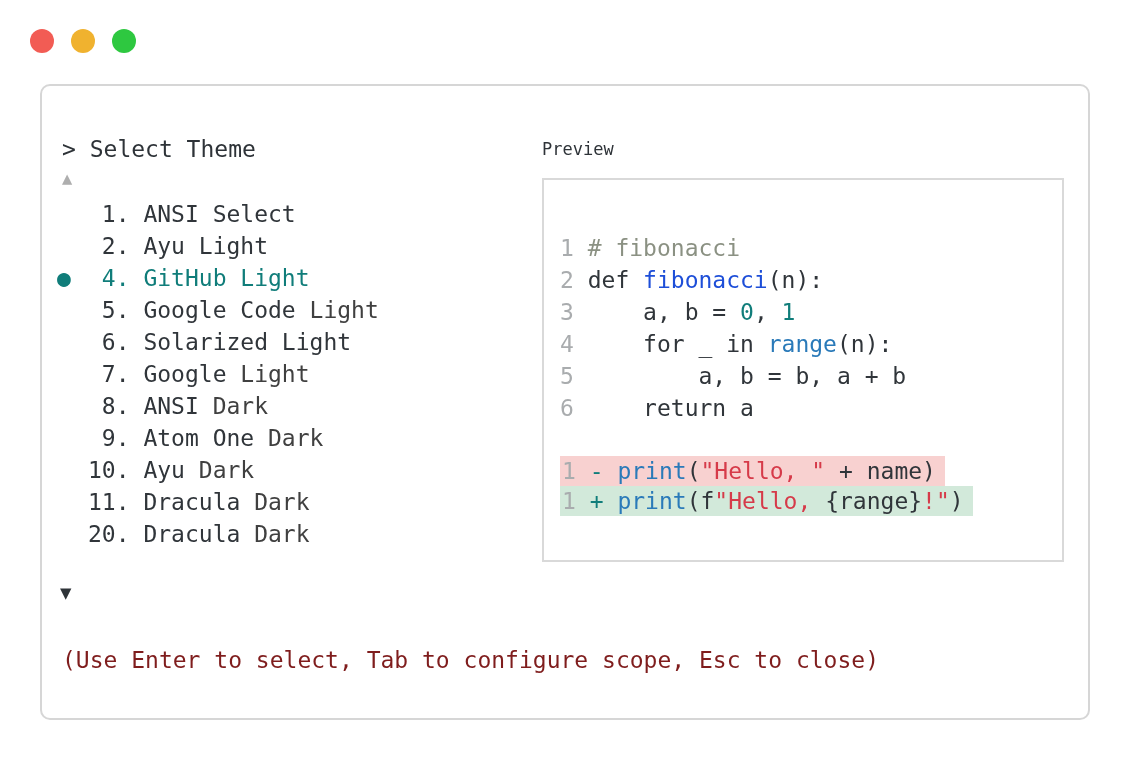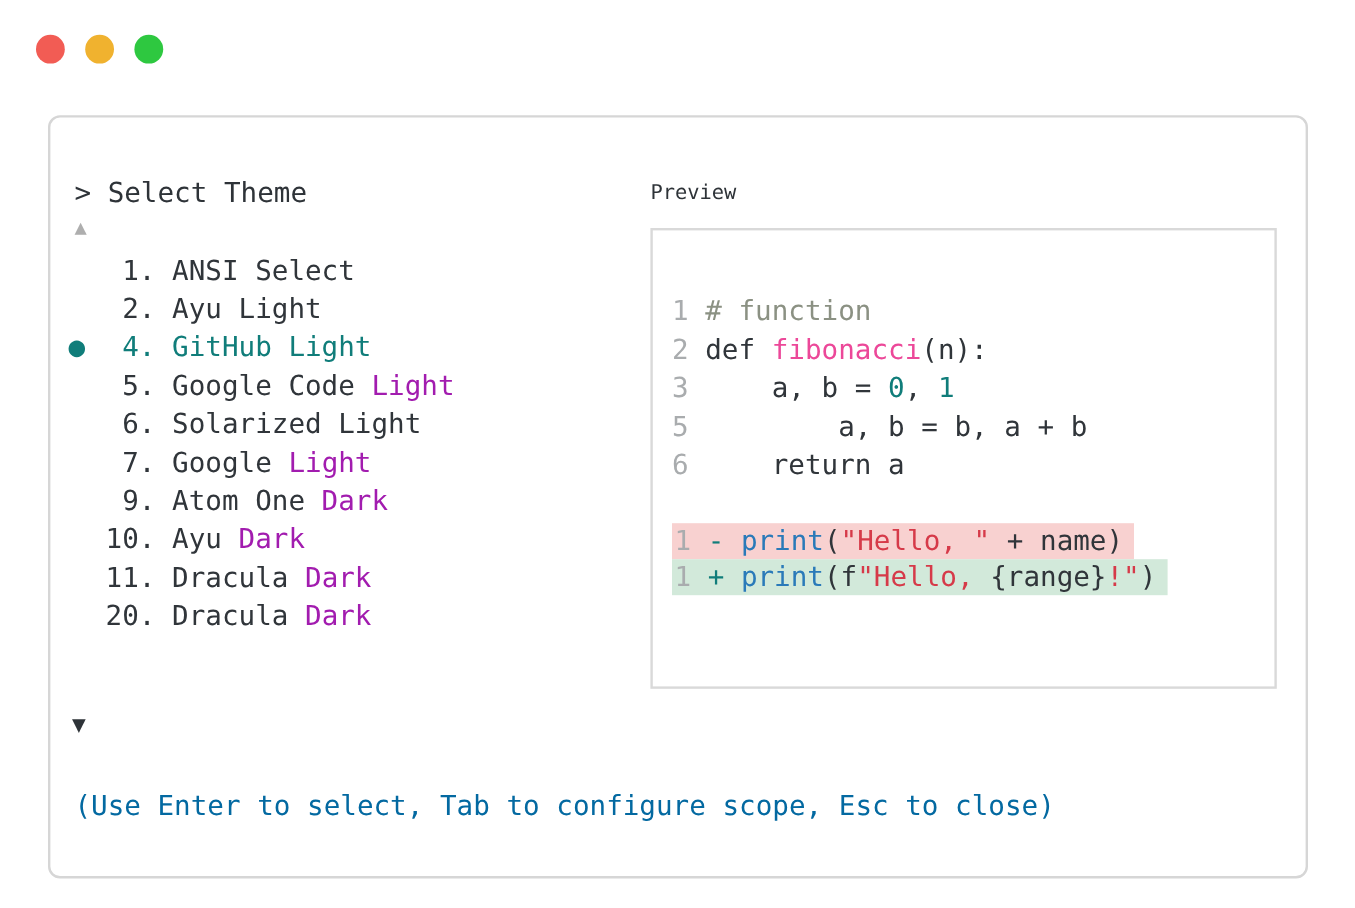--- a/index.html
+++ b/index.html
@@ -8,46 +8,46 @@
 
   
   .traffic { position:absolute; left:30px; top:29px; display:flex; gap:17px; }
   .light { width:24px; height:24px; border-radius:50%; display:inline-block; }
   .light.red    { background:#f25c54; }
   .light.yellow { background:#f0b22f; }
   .light.green  { background:#2ec840; }
 
   
   .panel { position:absolute; left:40px; top:84px; width:1050px; height:636px;
-           border:2px solid #d6d6d6; border-radius:10px; background:#ffffff;margin-top:12px; }
+           border:2px solid #d6d6d6; border-radius:10px; background:#ffffff; }
 
   .prompt { position:absolute; left:20px; top:47px; font-size:23px; line-height:32px; white-space:pre; color:#2e3338; }
   .scroll-up   { position:absolute; left:20px; top:80px;  font-size:17px; line-height:24px; color:#aeaeae; cursor:default; }
   .scroll-down { position:absolute; left:18px; top:494px; font-size:19px; line-height:24px; color:#2e3338; cursor:default; }
 
   .theme-list { position:absolute; left:15px; top:112px; font-size:23px; }
   .theme-row { height:32px; line-height:32px; white-space:pre; cursor:pointer; }
   .theme-row .bullet { display:inline-block; width:31px; color:#107d7a; }
   .theme-row .num { display:inline-block; width:2ch; text-align:right; }
-  .theme-row .muted { color:#a21caf; }
+  .theme-row .muted { color:#404040; }
   .theme-row.selected { color:#107d7a; }
 
-  .hint { position:absolute; left:20px; top:558px; font-size:23px; line-height:32px; color:#0369a1; white-space:pre; }
+  .hint { position:absolute; left:20px; top:558px; font-size:23px; line-height:32px; color:#7f1d1d; white-space:pre; }
 
   .preview-title { position:absolute; left:500px; top:47px; font-size:17px; line-height:32px; color:#2e3338; }
   .preview-box { position:absolute; left:500px; top:92px; width:522px; height:384px;
                  border:2px solid #d9d9d9; background:#ffffff; overflow:hidden; }
   .code { padding:52px 0 0 16px; font-size:23px; }
   .code-row { height:32px; line-height:32px; white-space:pre; }
   .code-spacer { height:32px; }
   .ln { color:#a9acae; }
   .sign { color:#107d7a; }
   .tk-d   { color:#30353a; }
   .tk-cm  { color:#8b9183; }
-  .tk-fn  { color:#ec4899;text-align:right; }
+  .tk-fn  { color:#1d4ed8;text-align:right; }
   .tk-str { color:#d63a49; }
   .tk-call{ color:#2a7ab9; }
   .tk-num { color:#107d7a; }
   .diff-row { width:fit-content; height:30px; line-height:30px; white-space:pre; padding:0 9px 0 2px; }
   .diff-row.removed { background:#f8d1d0; }
   .diff-row.added   { background:#d2e9da; }
 </style>
 </head>
 <body>
 
@@ -60,34 +60,36 @@
 <div class="panel">
   <div class="prompt">&gt; Select Theme</div>
   <div class="scroll-up">▲</div>
   <div class="theme-list" id="theme-list">
       <div class="theme-row"><span class="bullet"></span><span class="num">1</span><span>. </span><span>ANSI Select</span></div>
       <div class="theme-row"><span class="bullet"></span><span class="num">2</span><span>. </span><span>Ayu Light</span></div>
       <div class="theme-row selected"><span class="bullet">●</span><span class="num">4</span><span>. </span><span>GitHub Light</span></div>
       <div class="theme-row"><span class="bullet"></span><span class="num">5</span><span>. </span><span>Google Code</span><span class="muted"> Light</span></div>
       <div class="theme-row"><span class="bullet"></span><span class="num">6</span><span>. </span><span>Solarized Light</span></div>
       <div class="theme-row"><span class="bullet"></span><span class="num">7</span><span>. </span><span>Google</span><span class="muted"> Light</span></div>
+      <div class="theme-row"><span class="bullet"></span><span class="num">8</span><span>. </span><span>ANSI</span><span class="muted"> Dark</span></div>
       <div class="theme-row"><span class="bullet"></span><span class="num">9</span><span>. </span><span>Atom One</span><span class="muted"> Dark</span></div>
       <div class="theme-row"><span class="bullet"></span><span class="num">10</span><span>. </span><span>Ayu</span><span class="muted"> Dark</span></div>
       <div class="theme-row"><span class="bullet"></span><span class="num">11</span><span>. </span><span>Dracula</span><span class="muted"> Dark</span></div>
       <div class="theme-row"><span class="bullet"></span><span class="num">20</span><span>. </span><span>Dracula</span><span class="muted"> Dark</span></div>
     </div>
   <div class="scroll-down">▼</div>
   <div class="hint">(Use Enter to select, Tab to configure scope, Esc to close)</div>
 
   <div class="preview-title">Preview</div>
   <div class="preview-box">
     <div class="code" id="code-sample">
-        <div class="code-row"><span class="ln">1 </span><span class="tk-cm"># function</span></div>
+        <div class="code-row"><span class="ln">1 </span><span class="tk-cm"># fibonacci</span></div>
         <div class="code-row"><span class="ln">2 </span><span class="tk-d">def </span><span class="tk-fn">fibonacci</span><span class="tk-d">(n):</span></div>
         <div class="code-row"><span class="ln">3 </span><span class="tk-d">    a, b = </span><span class="tk-num">0</span><span class="tk-d">, </span><span class="tk-num">1</span></div>
+        <div class="code-row"><span class="ln">4 </span><span class="tk-d">    for _ in </span><span class="tk-call">range</span><span class="tk-d">(n):</span></div>
         <div class="code-row"><span class="ln">5 </span><span class="tk-d">        a, b = b, a + b</span></div>
         <div class="code-row"><span class="ln">6 </span><span class="tk-d">    return a</span></div>
         <div class="code-spacer"></div>
         <div class="diff-row removed"><span class="ln">1</span><span class="sign"> - </span><span class="tk-call">print</span><span class="tk-d">(</span><span class="tk-str">"Hello, "</span><span class="tk-d"> + name</span><span class="tk-d">)</span></div>
         <div class="diff-row added"><span class="ln">1</span><span class="sign"> + </span><span class="tk-call">print</span><span class="tk-d">(f</span><span class="tk-str">"Hello, </span><span class="tk-d">{range}</span><span class="tk-str">!"</span><span class="tk-d">)</span></div>
       </div>
   </div>
 </div>
 
 </body></html>

